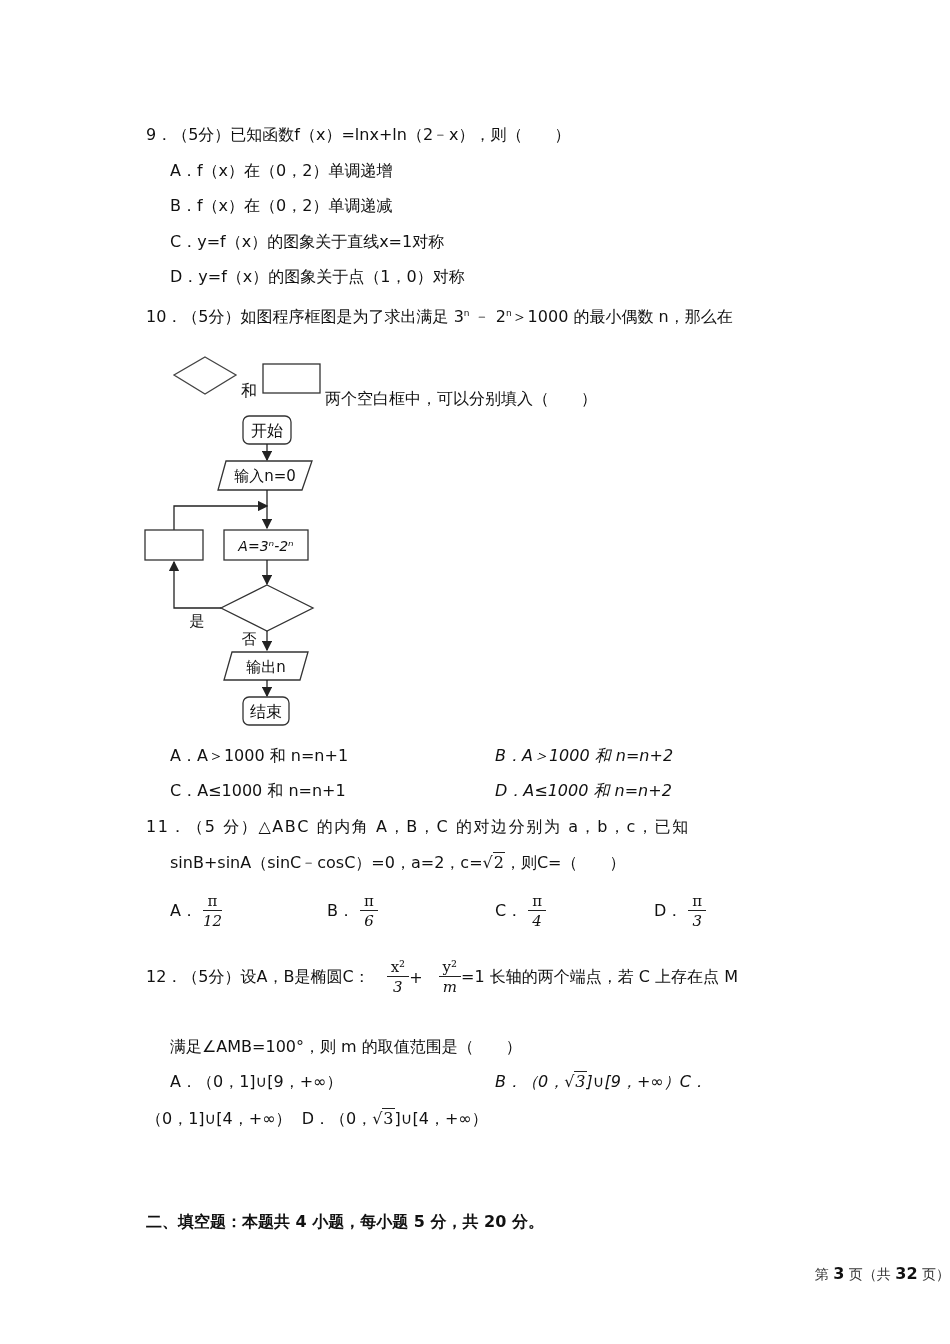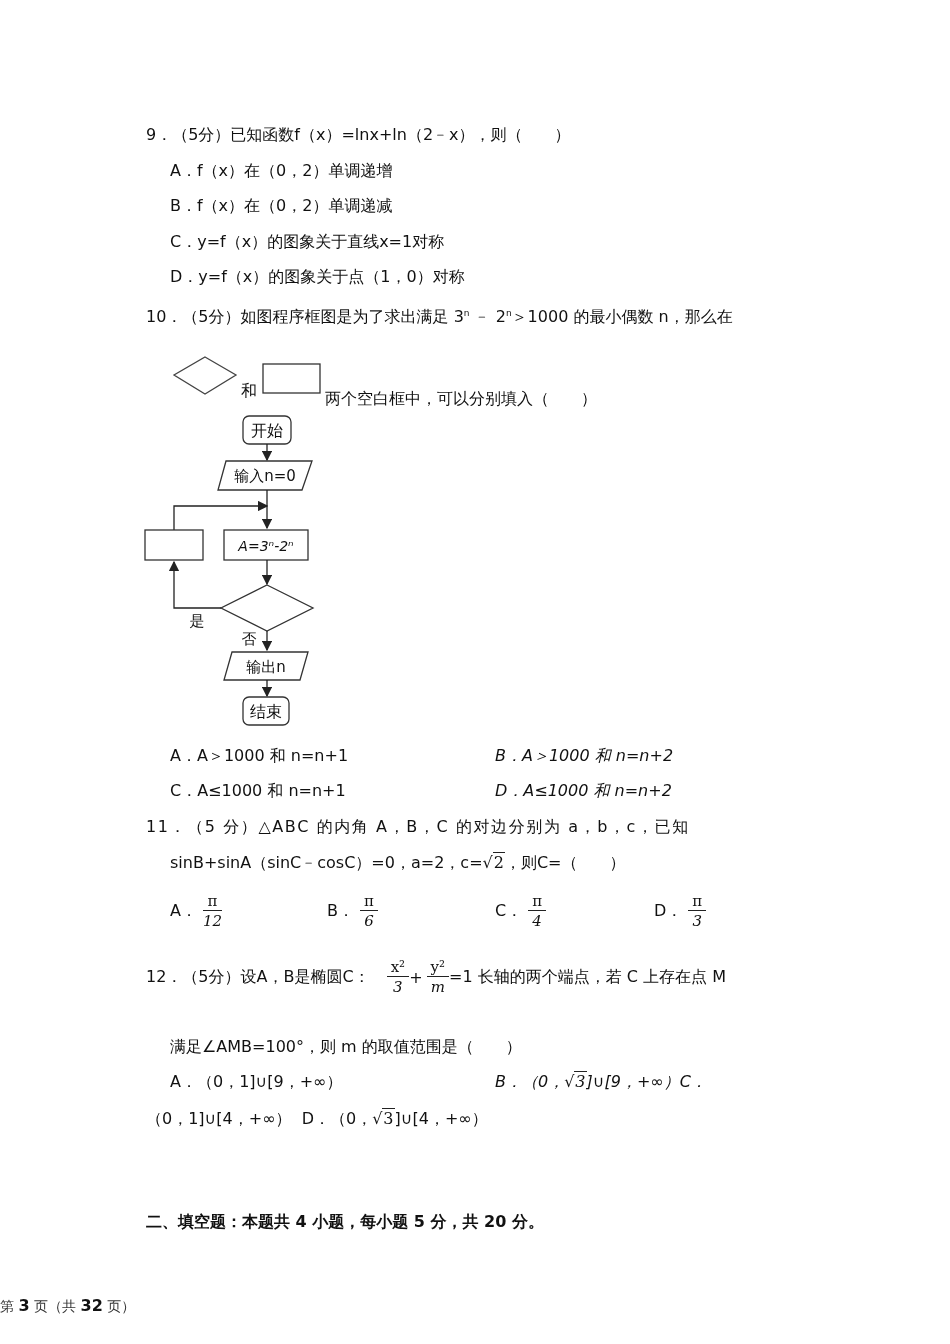--- a/index.html
+++ b/index.html
@@ -9,21 +9,21 @@
   .q { left:146px; }
   .opt { left:170px; }
   .opt2 { left:495px;font-style:italic; }
   .frac { display:inline-block; vertical-align:middle; text-align:center; font-family:"DejaVu Serif", serif; font-size:15px; margin-left:6px; }
   .frac .num { display:block; border-bottom:1px solid #222; padding:0 4px; line-height:18px; }
   .frac .den { display:block; line-height:20px;font-style:italic; }
   .sqrt { font-family:"DejaVu Serif", serif; }
   .sqrt .rad { border-top:1px solid #222; padding:0 1px; }
   sup.s { font-size:9px; vertical-align:6px; }
   .heading { position:absolute; left:146px; top:1180px; font-weight:bold; font-size:16px;margin-top:32px; }
-  .footer { position:absolute; left:0; width:950px; top:1296px; text-align:left; font-size:14px; color:#333; font-family:"DejaVu Serif", serif; }
+  .footer { position:absolute; left:0; width:950px; top:1264px; text-align:right; font-size:14px; color:#333; font-family:"DejaVu Serif", serif; }
   .footer b { font-family:"DejaVu Sans", sans-serif; font-size:16px; color:#111; }
   svg text { font-family:"DejaVu Sans", sans-serif; }
 </style>
 </head>
 <body>
 
 <div class="line q" style="top:124px">9．（5分）已知函数f（x）=lnx+ln（2﹣x），则（　　）</div>
 <div class="line opt" style="top:160px">A．f（x）在（0，2）单调递增</div>
 <div class="line opt" style="top:195px">B．f（x）在（0，2）单调递减</div>
 <div class="line opt" style="top:231px">C．y=f（x）的图象关于直线x=1对称</div>
@@ -98,21 +98,21 @@
   <span>B．</span><span class="frac"><span class="num">π</span><span class="den">6</span></span>
 </div>
 <div class="line" style="left:495px;top:892px;line-height:normal">
   <span>C．</span><span class="frac"><span class="num">π</span><span class="den">4</span></span>
 </div>
 <div class="line" style="left:654px;top:892px;line-height:normal">
   <span>D．</span><span class="frac"><span class="num">π</span><span class="den">3</span></span>
 </div>
 
 <div class="line q" style="top:958px;line-height:normal">
-  <span style="vertical-align:middle">12．（5分）设A，B是椭圆C：</span><span class="frac" style="margin-left:17px"><span class="num">x²</span><span class="den">3</span></span><span style="vertical-align:middle">+</span><span class="frac" style="margin-left:4px"><span class="num">y²</span><span class="den">m</span></span><span style="vertical-align:middle">=1 长轴的两个端点，若 C 上存在点 M</span>
+  <span style="vertical-align:middle">12．（5分）设A，B是椭圆C：</span><span class="frac" style="margin-left:17px"><span class="num">x²</span><span class="den">3</span></span><span style="vertical-align:middle">+</span><span class="frac" style="margin-left:16px"><span class="num">y²</span><span class="den">m</span></span><span style="vertical-align:middle">=1 长轴的两个端点，若 C 上存在点 M</span>
 </div>
 <div class="line opt" style="top:1036px">满足∠AMB=100°，则 m 的取值范围是（　　）</div>
 <div class="line opt" style="top:1071px">A．（0，1]∪[9，+∞）</div>
 <div class="line opt2" style="top:1071px">
   <span>B．（0，</span><span class="sqrt">√<span class="rad">3</span></span><span>]∪[9，+∞）C．</span>
 </div>
 <div class="line" style="left:146px;top:1108px">
   <span>（0，1]∪[4，+∞）</span>&nbsp;&nbsp;<span>D．（0，</span><span class="sqrt">√<span class="rad">3</span></span><span>]∪[4，+∞）</span>
 </div>
 

